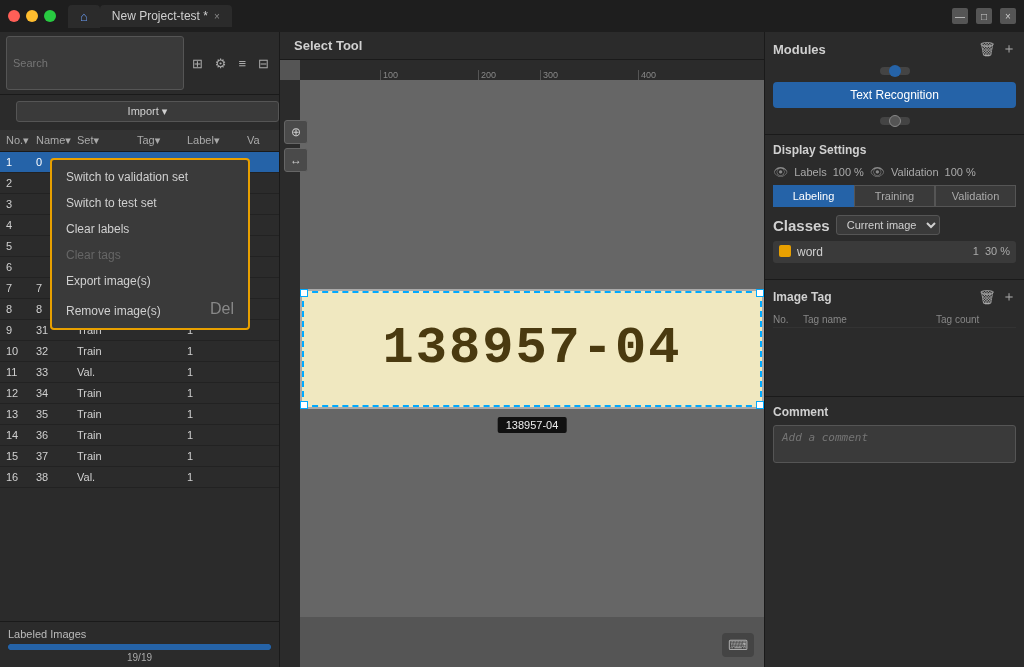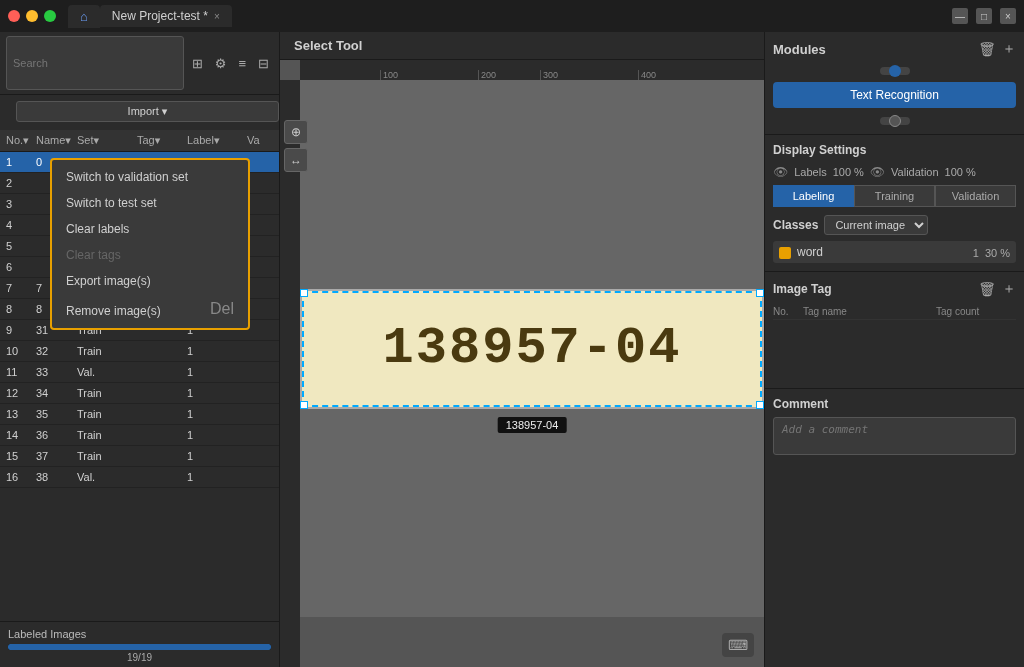--- a/index.html
+++ b/index.html
@@ -440,41 +440,41 @@
       color: #fff;
       border-color: #2563a8;
     }
     .classes-row {
       display: flex;
       align-items: center;
       gap: 6px;
       margin-bottom: 6px;
     }
     .classes-label {
-      font-size: 12px;
+      font-size: 15px;
       color: #d0d0d0;
       font-weight: bold;
     }
     .current-image-select {
       background: #3a3a3a;
       border: 1px solid #555;
       color: #d0d0d0;
       padding: 2px 6px;
       font-size: 11px;
       border-radius: 3px;
       cursor: pointer;
     }
     .class-row {
       display: flex;
-      align-items: flex-end;
+      align-items: flex-start;
       gap: 6px;
       padding: 4px 6px;
       border-radius: 3px;
       background: #3a3a3a;
-      margin-bottom: 0;
+      margin-bottom: 8px;
     }
     .class-color {
       width: 12px; height: 12px;
       border-radius: 2px;
       flex-shrink: 0;
     }
     .class-name {
       flex: 1;
       font-size: 12px;
       color: #d0d0d0;

